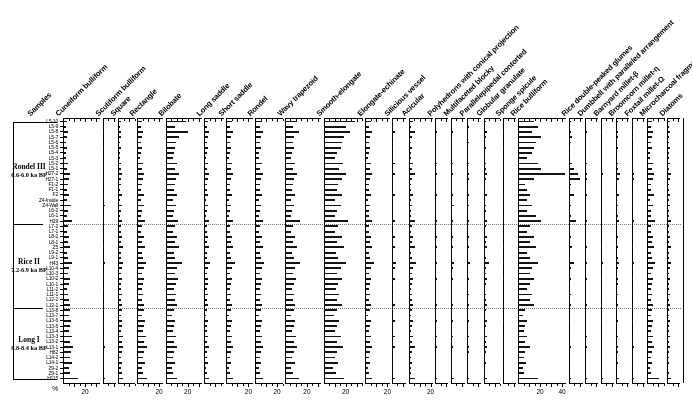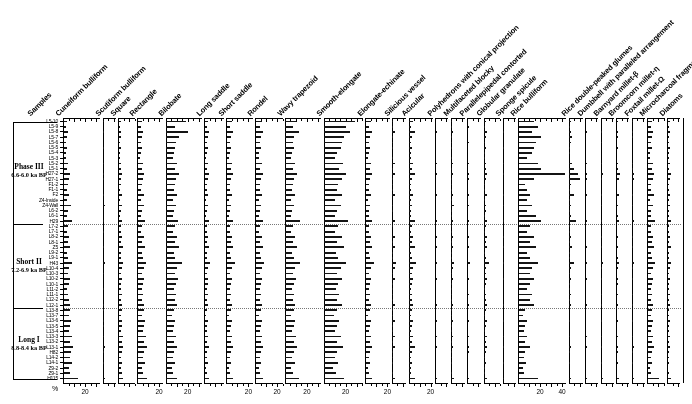--- a/index.html
+++ b/index.html
@@ -123,27 +123,27 @@
     <div class="slabel" style="left:18px;top:365.51020408163265px;width:40px;">Z9-2</div>
     <div class="hline" style="left:59.5px;top:367.51020408163265px;width:3.5px;"></div>
     <div class="slabel" style="left:18px;top:370.7551020408163px;width:40px;">Z9-1</div>
     <div class="hline" style="left:59.5px;top:372.7551020408163px;width:3.5px;"></div>
     <div class="slabel" style="left:18px;top:376px;width:40px;">H115</div>
     <div class="hline" style="left:59.5px;top:378px;width:3.5px;"></div>
     <div class="vline" style="left:13px;top:121.5px;height:257px;"></div>
     <div class="hline" style="left:13px;top:121.5px;width:44px;"></div>
     <div class="hline" style="left:13px;top:378.5px;width:44px;"></div>
     <div class="phbox" style="left:0px;top:163.32653061224488px;width:58px;">
-      <div class="phname">Phase III</div>
+      <div class="phname">Rondel III</div>
       <div class="phage">6.6-6.0 ka BP</div>
     </div>
     <div class="hline" style="left:13px;top:223.77551020408163px;width:30px;"></div>
     <div class="dotted" style="left:63px;top:223.77551020408163px;width:618px;"></div>
     <div class="phbox" style="left:0px;top:257.734693877551px;width:58px;">
-      <div class="phname">Short II</div>
+      <div class="phname">Rice II</div>
       <div class="phage">7.2-6.9 ka BP</div>
     </div>
     <div class="hline" style="left:13px;top:307.6938775510204px;width:30px;"></div>
     <div class="dotted" style="left:63px;top:307.6938775510204px;width:618px;"></div>
     <div class="phbox" style="left:0px;top:336.40816326530614px;width:58px;">
       <div class="phname">Long I</div>
       <div class="phage">8.8-8.4 ka BP</div>
     </div>
     <div class="vline" style="left:63px;top:118px;height:265px;"></div>
     <div class="hline" style="left:63px;top:118px;width:37.400000000000006px;"></div>

